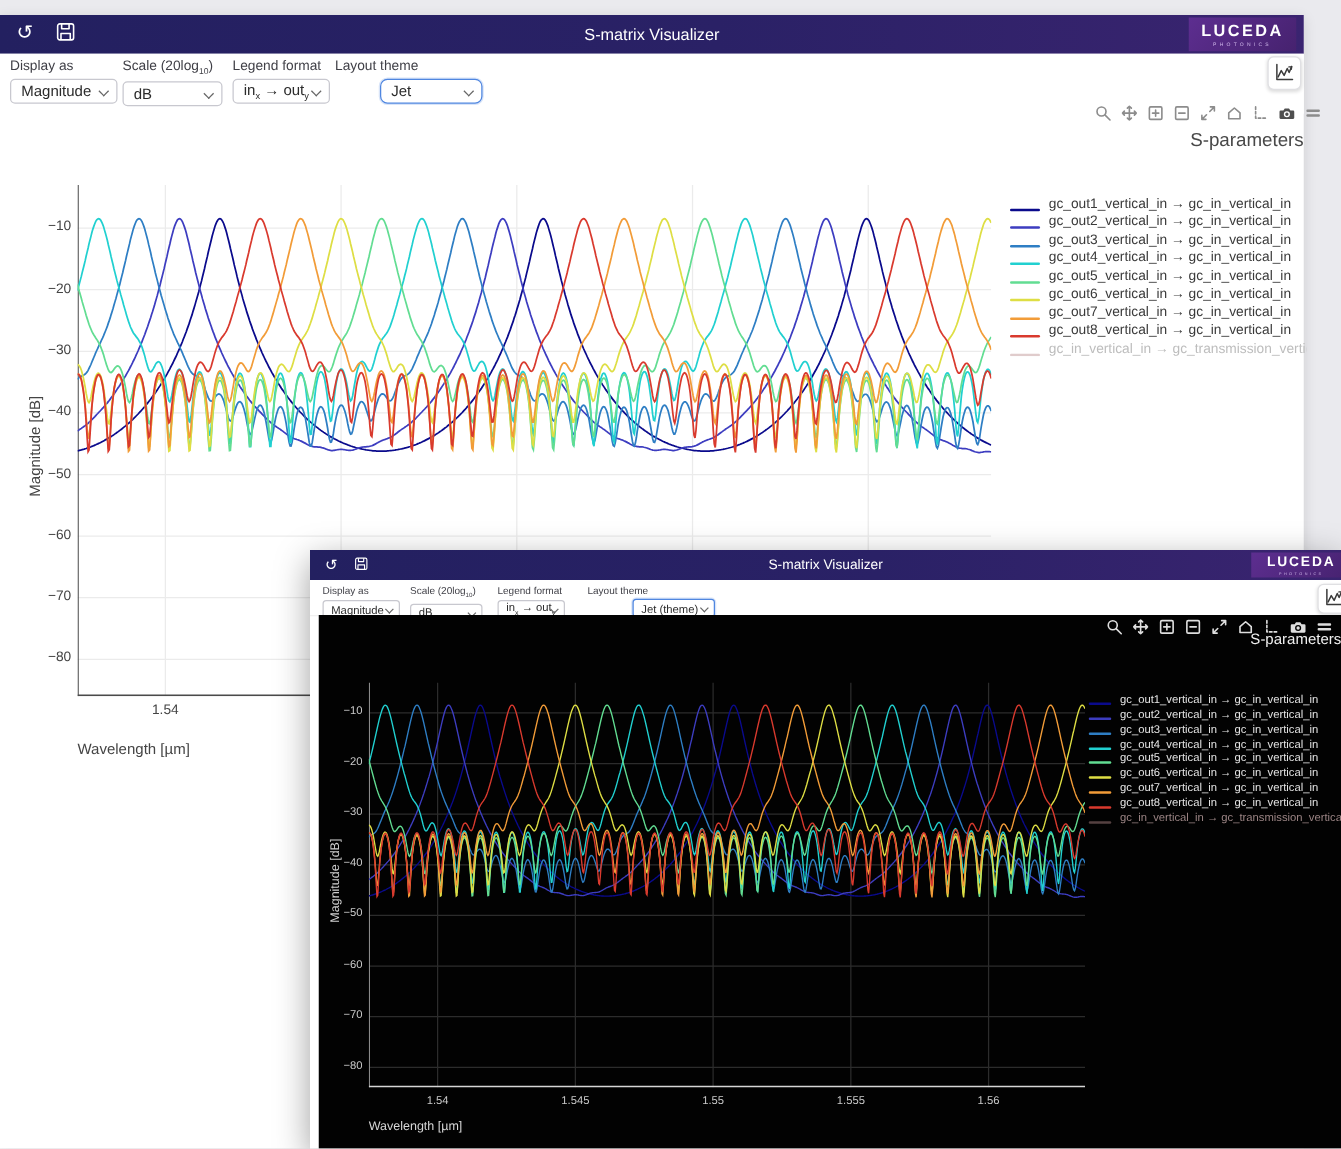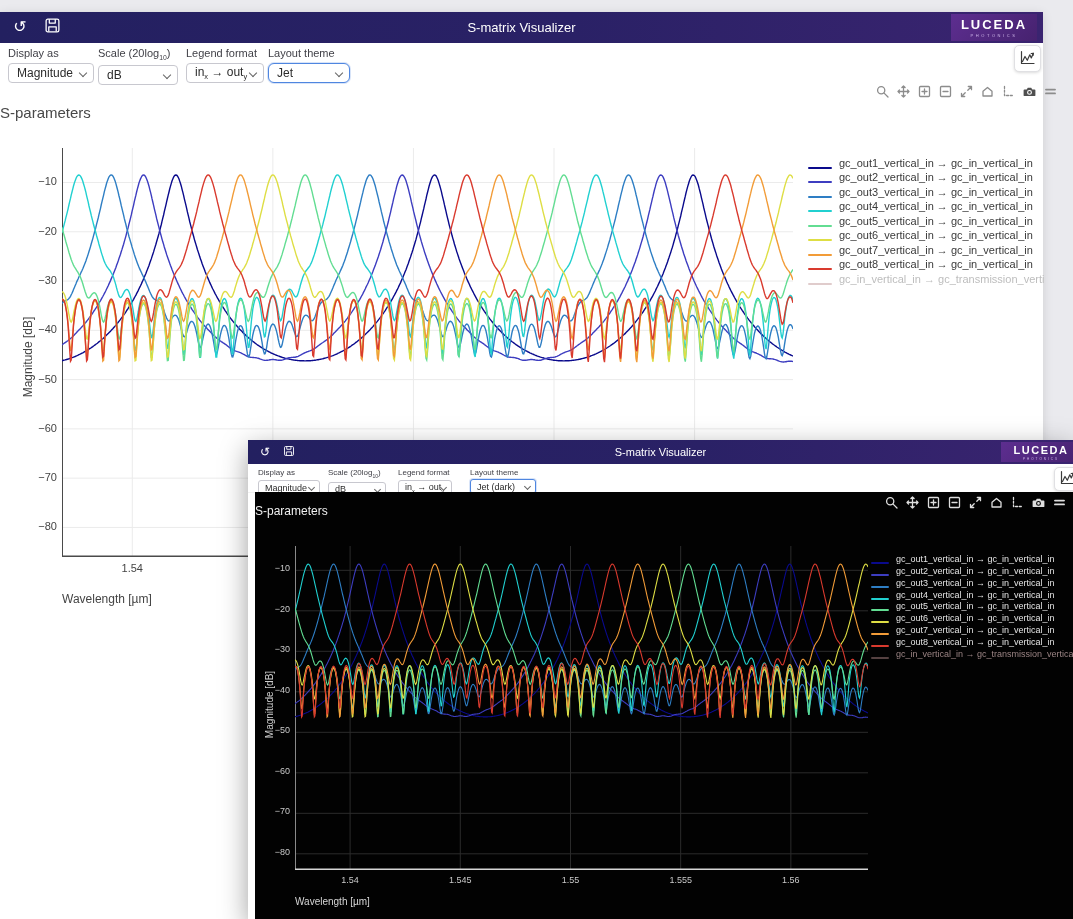--- a/index.html
+++ b/index.html
@@ -27,31 +27,31 @@
   #win-dark .logo-sub{font-size:3px;letter-spacing:2px;}
   .tbar{position:absolute;left:0;width:100%;background:#fff;}
   #win-light .tbar{top:31px;height:48px;}
   #win-dark .tbar{top:24px;height:28px;border-bottom:1px solid #f0f0f0;}
   .tgroup{position:absolute;top:4px;}
   .tlabel{font-size:11px;color:#3f3f46;margin-bottom:4px;white-space:nowrap;}
   #win-dark .tlabel{font-size:8px;margin-bottom:3px;}
   sub{font-size:.62em;}
   .sel{position:relative;background:#fff;border:1px solid #c8c8cf;border-radius:4px;height:20px;display:flex;align-items:center;padding:0 18px 0 8px;font-size:12px;color:#2b2b2b;cursor:pointer;white-space:nowrap;box-sizing:border-box;}
   #win-dark .sel{height:15px;font-size:9px;padding:0 13px 0 6px;border-radius:3px;}
-  .sel.focused{border:1.5px solid #4f86e0;box-shadow:0 0 0 1px rgba(79,134,224,.22);border-radius:6px;}
+  .sel.focused{border:1.5px solid #4f86e0;box-shadow:0 0 0 1px rgba(79,134,224,.22);border-radius:6px;margin-left:36px;}
   .chev{position:absolute;right:7px;top:6px;width:5px;height:5px;border-right:1.4px solid #666;border-bottom:1.4px solid #666;transform:rotate(45deg);}
   #win-dark .chev{width:4px;height:4px;top:4px;right:5px;}
   .cbtn{position:absolute;width:27px;height:27px;background:#fff;border:1px solid #e0e0e3;border-radius:5px;box-shadow:0 1px 3px rgba(0,0,0,.14);display:flex;align-items:center;justify-content:center;cursor:pointer;padding:0;}
   #win-light .cbtn{left:1014px;top:33px;}
   #win-dark .cbtn{left:806px;top:27px;width:26px;height:24px;}
   .modebar{position:absolute;display:flex;gap:7px;align-items:center;}
   #mb-light{left:876px;top:72px;color:#8c8c8c;}
   #mb-dark{right:6px;top:3px;color:#dedede;}
   .mb-btn{width:14px;height:14px;display:inline-block;cursor:pointer;}
-  .ptitle{position:absolute;text-align:left;}
+  .ptitle{position:absolute;text-align:right;}
   #win-light .ptitle{left:0;top:92px;width:1043px;font-size:15px;color:#484848;}
   #dk-black .ptitle{left:0;top:12px;width:100%;font-size:12px;color:#f0f0f0;}
   #dk-black{position:absolute;left:7px;top:52px;width:818px;height:427px;background:#020202;}
   .tick{position:absolute;font-size:11px;color:#444;}
   .td{font-size:9px;color:#c9c9c9;}
   .ylab{position:absolute;font-size:12px;color:#444;transform:rotate(-90deg);text-align:center;white-space:nowrap;}
   #win-light .ylab{left:-62px;top:338px;width:180px;}
   #dk-black .ylab{left:-66px;top:207px;width:160px;font-size:10px;color:#cfcfcf;}
   .xlab{position:absolute;font-size:12px;color:#444;}
   #win-light .xlab{left:62px;top:580px;width:731px;}
@@ -275,21 +275,21 @@
       </div>
       <div class="tgroup" style="left:150px">
         <div class="tlabel">Legend format</div>
         <div class="sel" style="width:54px">
             <span><span>in</span><sub>x</sub><span> → </span><span>out</span><sub>y</sub></span>
             <span class="chev"></span>
           </div>
       </div>
       <div class="tgroup" style="left:222px">
         <div class="sel focused" style="width:66px;position:absolute;top:11px;left:0">
-            <span>Jet (dark)</span>
+            <span>Jet (theme)</span>
             <span class="chev"></span>
           </div>
         <div class="tlabel">Layout theme</div>
       </div>
     </div>
 
     <button class="cbtn">
         <span class="js-chartglyph"><svg width="17" height="17" viewBox="0 0 17 17" fill="none" stroke="#3a3a3a" stroke-width="1.2" stroke-linecap="round" stroke-linejoin="round">
             <path d="M2.5 2.5 V14.5 H15"></path>
             <polyline points="3.5,12.5 6,7.5 8.3,11.3 10.8,5.8 12.3,9 14.3,4.3"></polyline>

